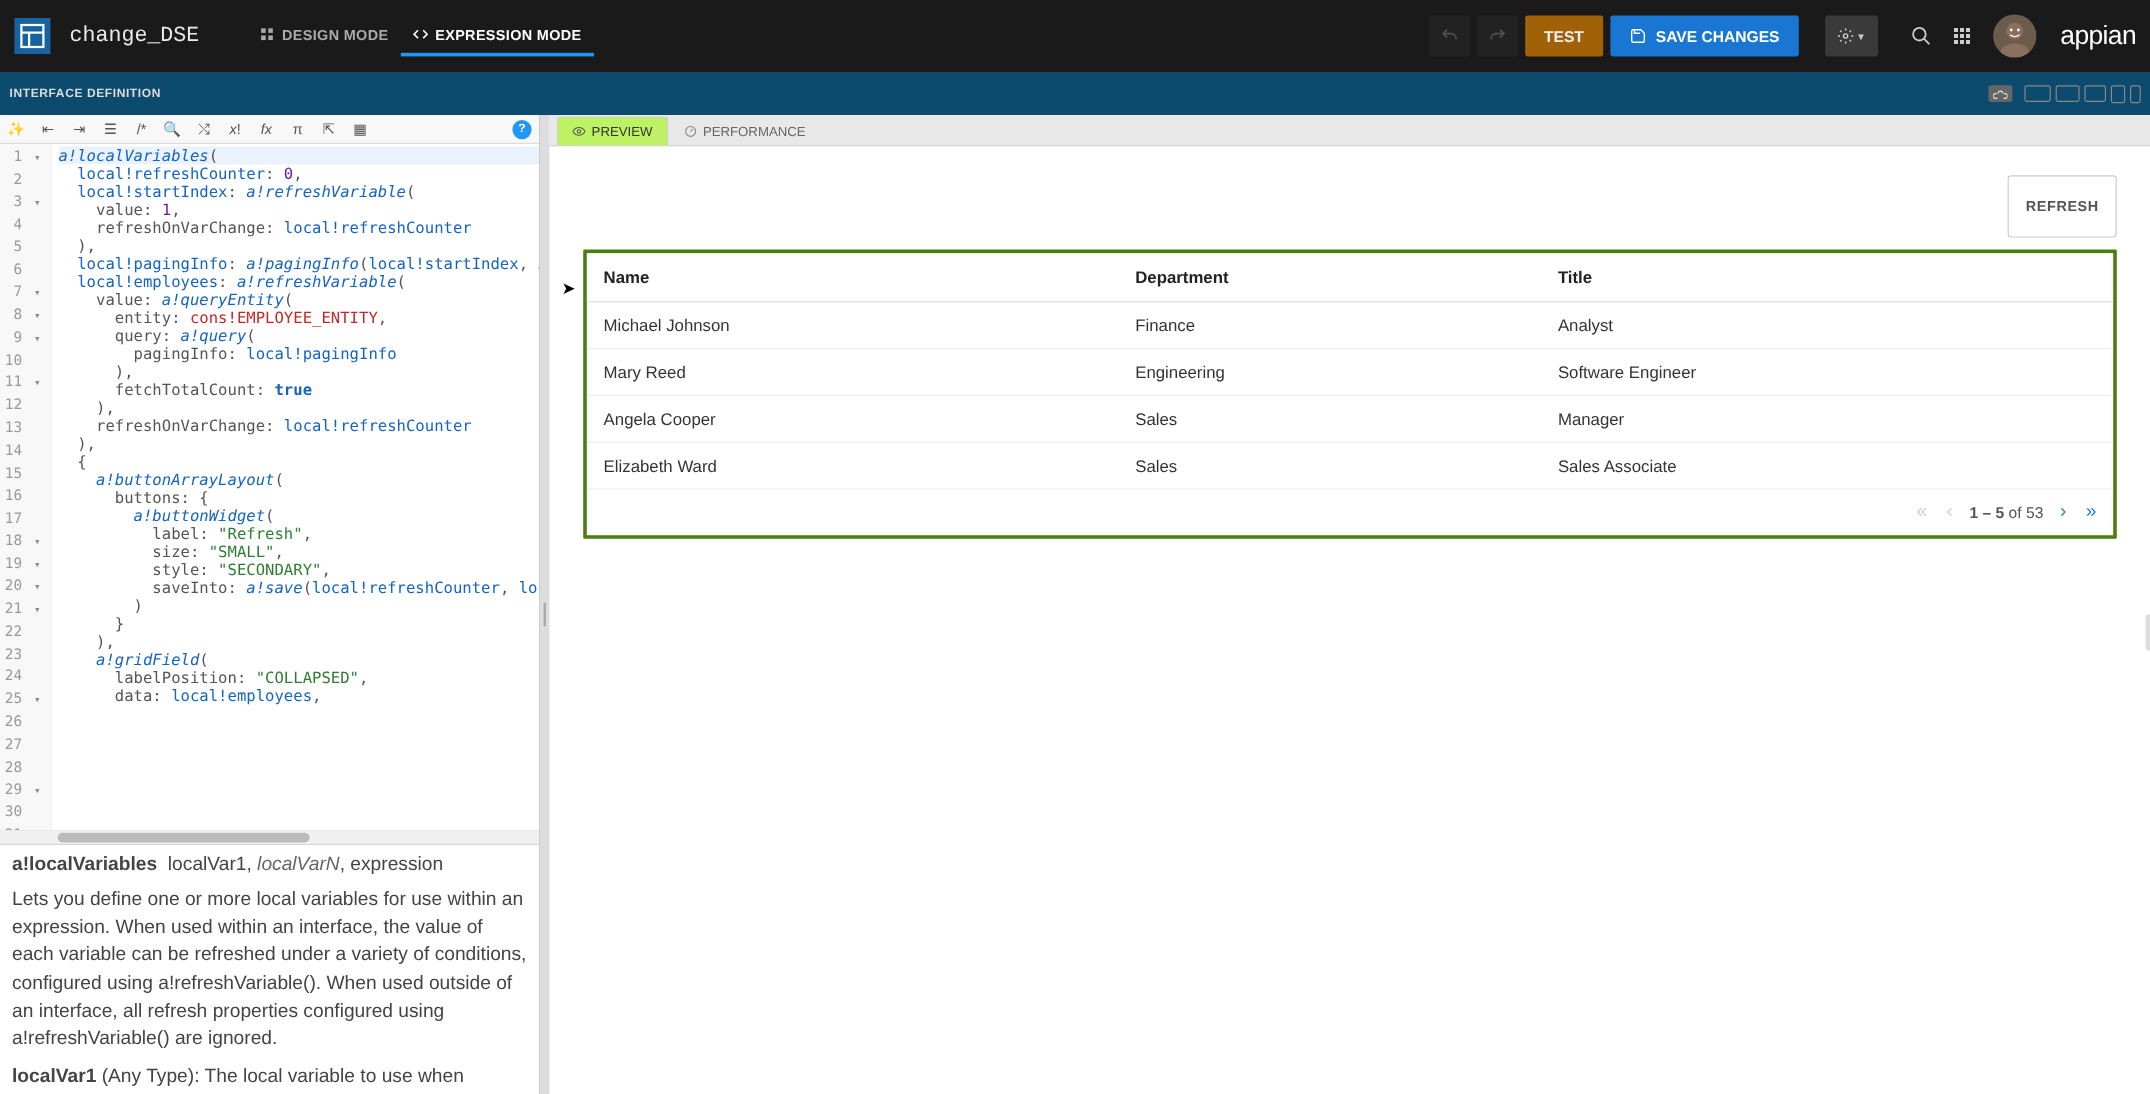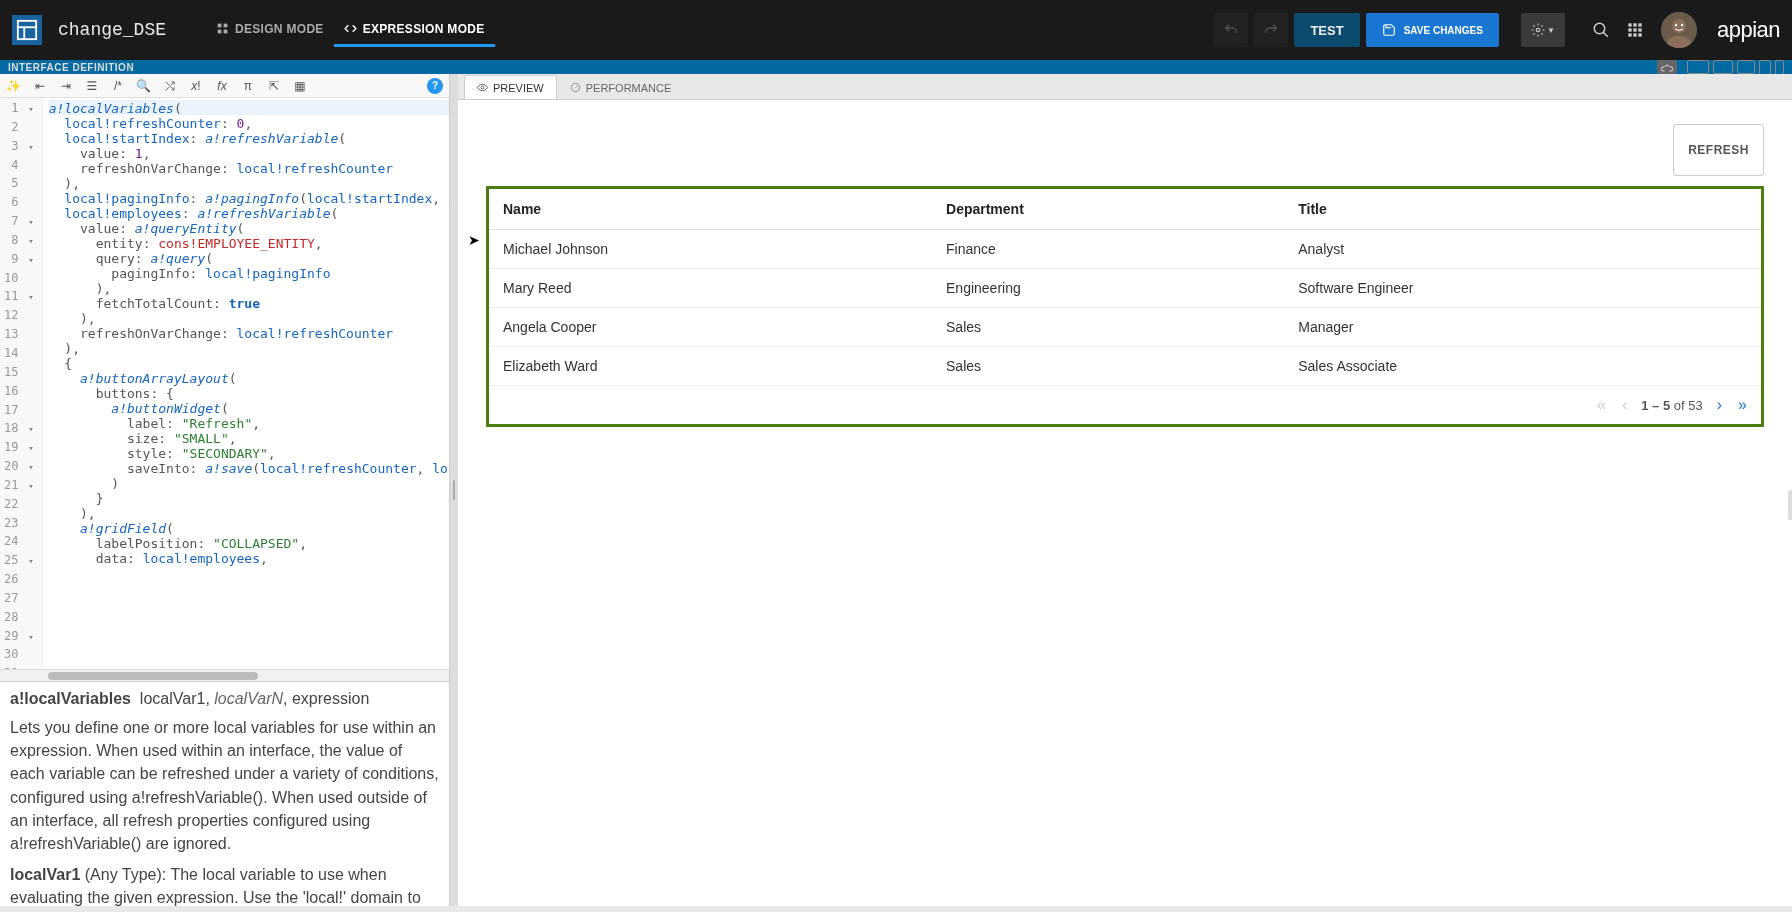--- a/index.html
+++ b/index.html
@@ -10,29 +10,29 @@
 .logo { width: 30px; height: 30px; background: #18629e; display: flex; align-items: center; justify-content: center; margin-right: 16px; }
 .logo svg { width: 22px; height: 22px; }
 .title { font-size: 18px; font-weight: 400; color: #eaeaea; margin-right: 40px; font-family: Liberation Mono, monospace; }
 .mode-tabs { display: flex; gap: 0; }
 .mode-tab { padding: 8px 10px; color: #aaa; font-size: 12px; font-weight: 600; letter-spacing: 0.3px; display: flex; align-items: center; gap: 6px; cursor: pointer; border-bottom: 3px solid transparent; }
 .mode-tab.active { color: #fff; border-bottom-color: #2196f3; }
 .header-spacer { flex: 1; }
 .header-actions { display: flex; align-items: center; gap: 6px; }
 .icon-btn { width: 34px; height: 34px; background: #3a3a3a; display: flex; align-items: center; justify-content: center; cursor: pointer; border-radius: 2px; color: #ccc; }
 .icon-btn.disabled { opacity: 0.5; background: #2b2b2b; }
-.text-btn { height: 34px; padding: 0 16px; background: #0c4a6e; color: #eee; font-weight: 600; font-size: 13px; display: flex; align-items: center; cursor: pointer; border-radius: 2px; }
-.primary-btn { height: 34px; padding: 0 16px; background: #1976d2; color: #fff; font-weight: 600; font-size: 10px; display: flex; align-items: center; gap: 8px; cursor: pointer; border-radius: 2px; }
+.text-btn { height: 34px; padding: 0 16px; background: #a16207; color: #eee; font-weight: 600; font-size: 13px; display: flex; align-items: center; cursor: pointer; border-radius: 2px; }
+.primary-btn { height: 34px; padding: 0 16px; background: #1976d2; color: #fff; font-weight: 600; font-size: 13px; display: flex; align-items: center; gap: 8px; cursor: pointer; border-radius: 2px; }
 .gear-btn { width: 44px; height: 34px; background: #3a3a3a; display: flex; align-items: center; justify-content: center; cursor: pointer; border-radius: 2px; color: #ccc; gap: 2px; }
 .header-icon { width: 28px; height: 28px; display: flex; align-items: center; justify-content: center; cursor: pointer; color: #ccc; }
 .avatar { width: 36px; height: 36px; border-radius: 50%; background: #555 center/cover; overflow: hidden; margin: 0 6px; }
 .appian-logo { font-size: 22px; font-weight: 400; letter-spacing: -0.5px; color: #fff; margin-left: 8px; }
 
 
-.subheader { height: 14px; background: #0369a1; color: #ddd; font-size: 10px; font-weight: 600; letter-spacing: 0.5px; display: flex; align-items: center; padding: 0 8px; }
+.subheader { height: 36px; background: #0c4a6e; color: #ddd; font-size: 10px; font-weight: 600; letter-spacing: 0.5px; display: flex; align-items: center; padding: 0 8px; }
 .subheader-right { margin-left: auto; display: flex; gap: 4px; align-items: center; }
 .resp-icon { width: 18px; height: 14px; border: 1px solid #888; border-radius: 2px; cursor: pointer; }
 .link-icon { width: 20px; height: 14px; background: #666; border-radius: 2px; display: flex; align-items: center; justify-content: center; cursor: pointer; margin-right: 6px; }
 
 
 .main { display: flex; height: calc(100vh - 80px); }
 .left-panel { width: 450px; display: flex; flex-direction: column; background: #fff; border-right: 1px solid #ccc; }
 .right-panel { flex: 1; display: flex; flex-direction: column; background: #f4f4f4; }
 
 
@@ -66,21 +66,21 @@
 .doc-panel { height: 225px; border-top: 1px solid #ccc; background: #fff; padding: 8px 10px; overflow: auto; font-size: 16px; color: #444; }
 .doc-panel .sig { margin-bottom: 8px; }
 .doc-panel .sig b { font-weight: 700; }
 .doc-panel .sig i { font-style: italic; color: #666; }
 .doc-panel p { margin-bottom: 8px; line-height: 1.45; }
 .doc-panel .param { font-weight: 700; }
 
 
 .preview-tabs { height: 26px; background: #e8e8e8; border-bottom: 1px solid #ccc; display: flex; align-items: flex-end; padding-left: 6px; }
 .ptab { height: 24px; padding: 0 12px; font-size: 11px; color: #666; display: flex; align-items: center; gap: 5px; border: 1px solid transparent; border-bottom: none; cursor: pointer; }
-.ptab.active { background: #ffffff; border-color: #ccc; color: #333; border-radius: 3px 3px 0 0; margin-top: 27px; }
+.ptab.active { background: #bef264; border-color: #ccc; color: #333; border-radius: 3px 3px 0 0; margin-top: 27px; }
 
 
 .preview { flex: 1; background: #fff; margin: 0; overflow: auto; padding: 24px 28px; position: relative; }
 .preview-actions { display: flex; justify-content: flex-end; margin-bottom: 10px; }
 .refresh-btn { border: 1px solid #ccc; background: #fff; color: #555; font-size: 12px; font-weight: 600; padding: 18px 14px; border-radius: 3px; cursor: pointer; letter-spacing: 0.5px; }
 
 .grid { border: 3px solid #4d7c0f; border-radius: 1px; overflow: hidden; }
 .grid table { width: 100%; border-collapse: collapse; }
 .grid th { text-align: left; font-weight: 600; font-size: 14px; color: #222; padding: 12px 14px; border-bottom: 1px solid #ddd; background: #fff; }
 .grid td { padding: 11px 14px; font-size: 14px; color: #333; border-bottom: 1px solid #eee; }

